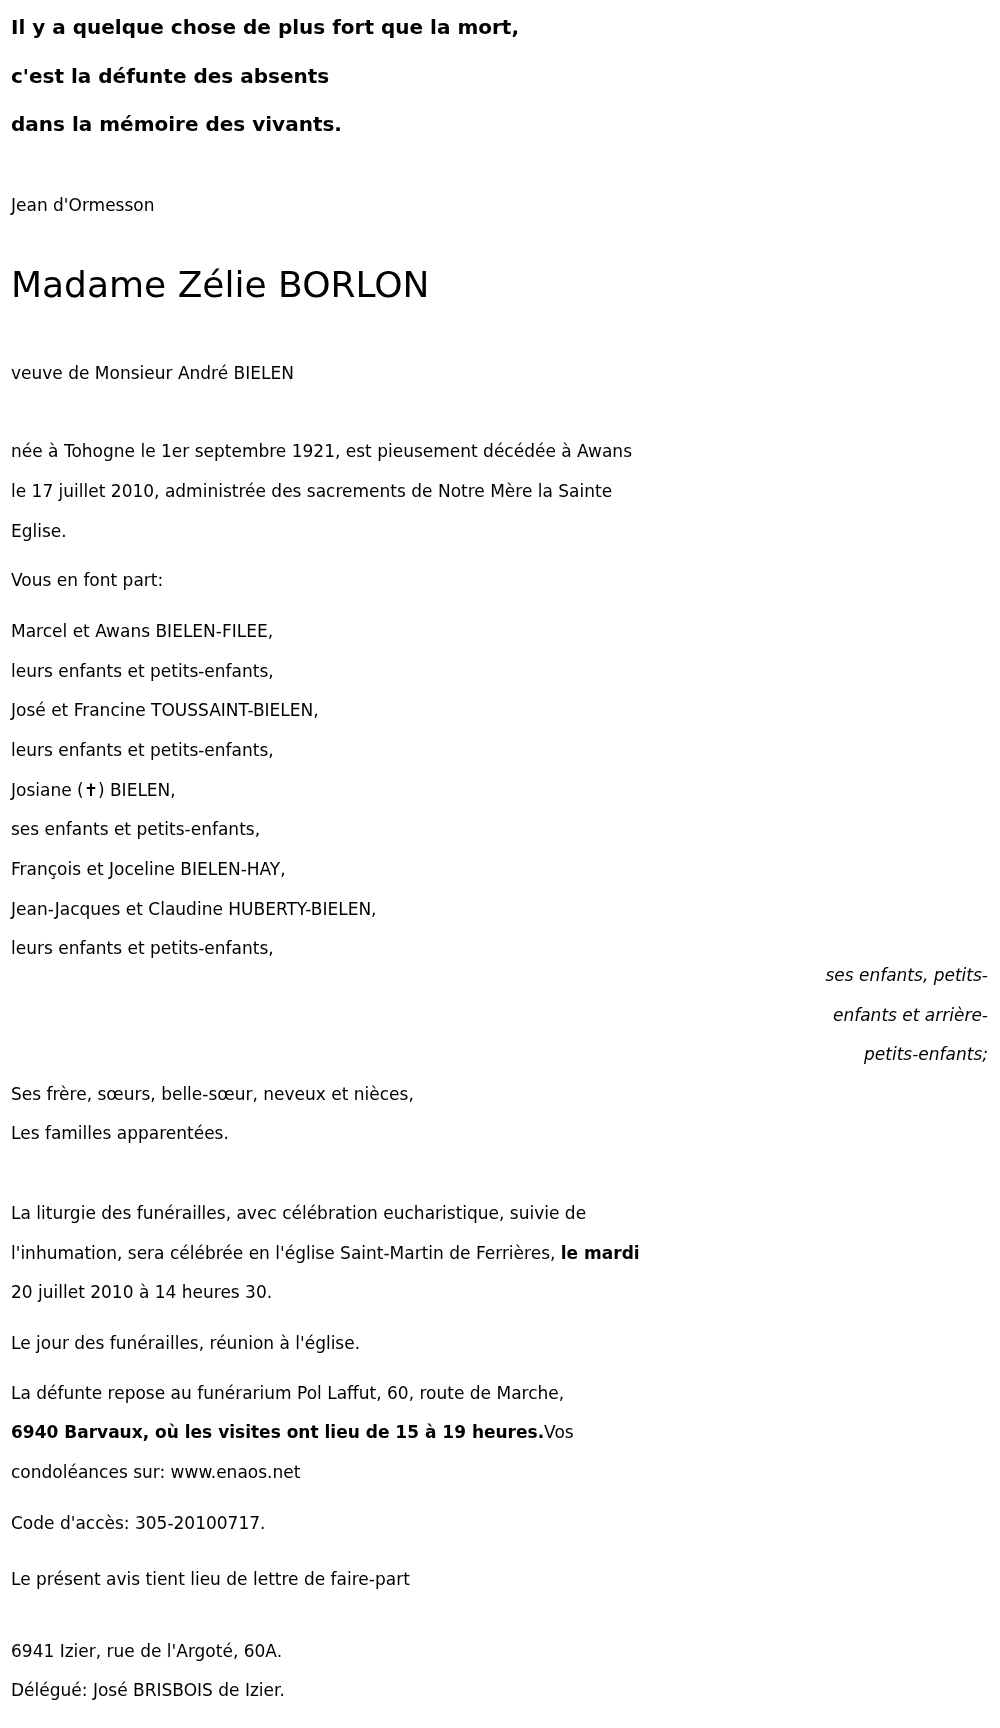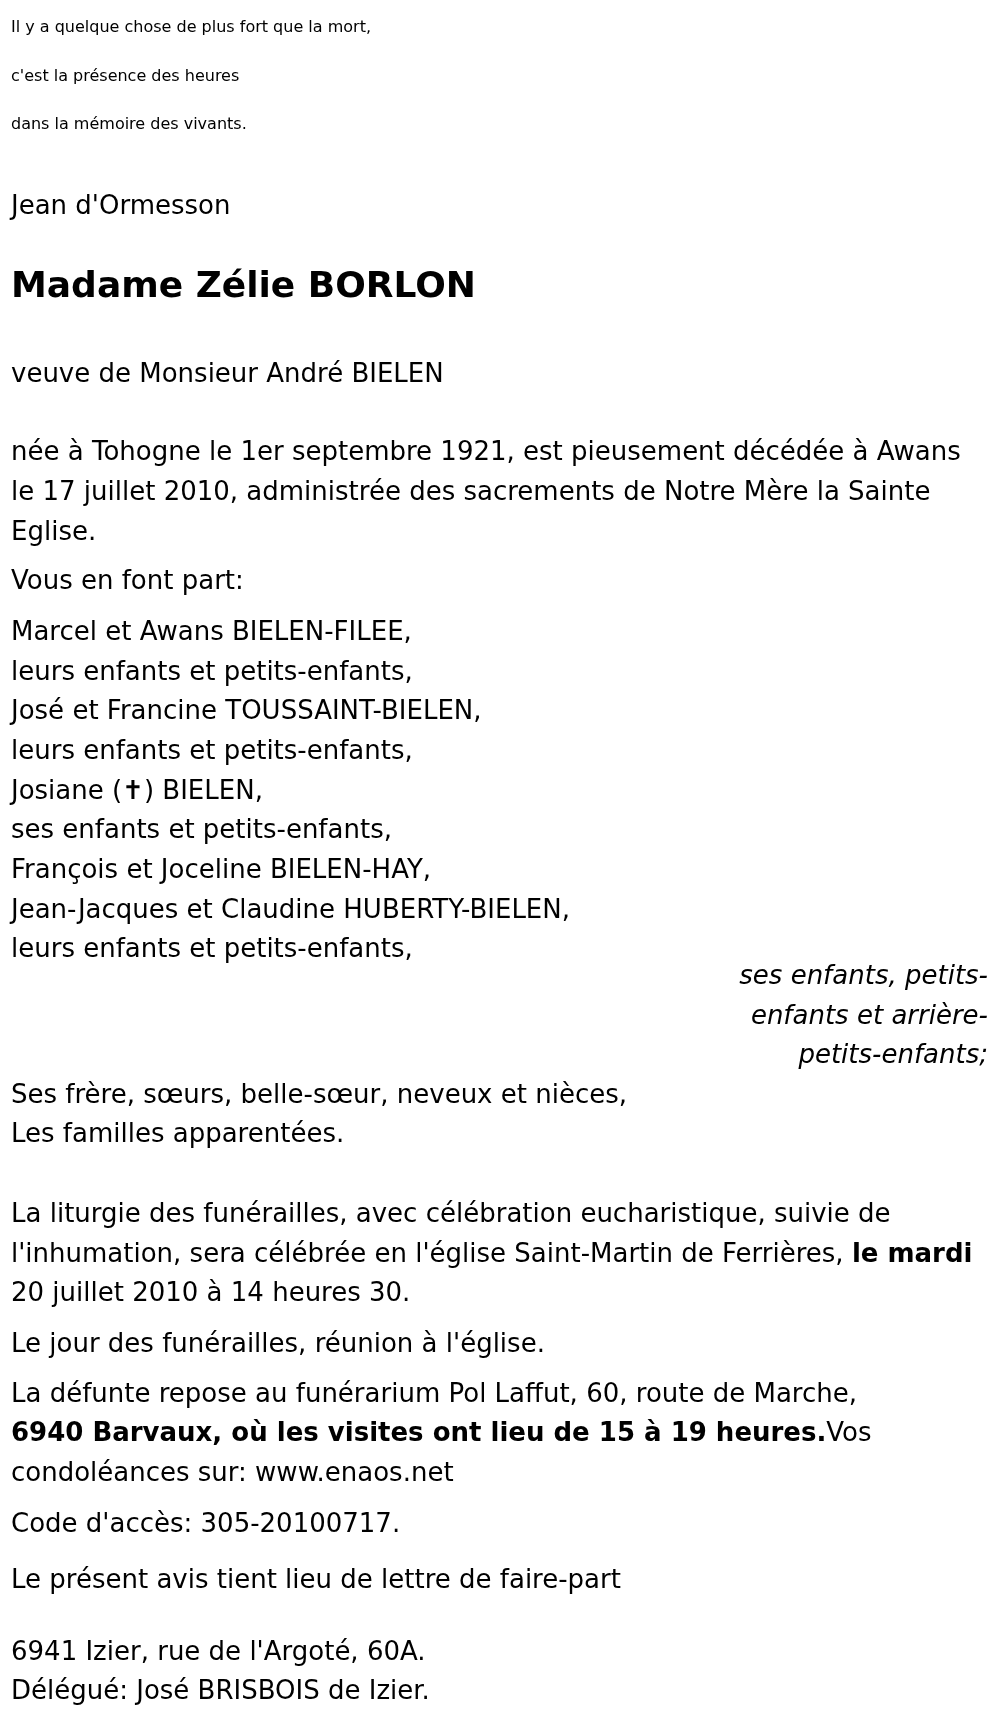--- a/index.html
+++ b/index.html
@@ -1,30 +1,30 @@
 <!DOCTYPE html>
 <html><head>
   <meta charset="utf-8">
   <style>
     html, body { margin: 0; padding: 0; background: #ffffff; }
     body { width: 1000px; height: 1728px; position: relative; overflow: hidden;
            font-family: "DejaVu Sans", "Liberation Sans", sans-serif; color: #000; }
-    .ln { position: absolute; left: 11px; white-space: nowrap; font-size: 26px; line-height: 40px; height: 40px; }
+    .ln { position: absolute; left: 11px; white-space: nowrap; font-size: 17px; line-height: 40px; height: 40px; }
     .b { font-weight: normal; }
-    .quote { font-size: 16px; font-weight: normal; }
-    .title { font-size: 36px; font-weight: bold; line-height: 50px; height: 50px; }
+    .quote { font-size: 20px; font-weight: bold; }
+    .title { font-size: 36px; font-weight: normal; line-height: 50px; height: 50px; }
     .it { font-style: italic; left: auto; right: 12px; text-align: center; }
     strong { font-weight: bold; }
   </style>
 </head>
 <body>
 
 <div>
   <div class="ln quote" style="top:7px">Il y a quelque chose de plus fort que la mort,</div>
-  <div class="ln quote" style="top:56px">c'est la présence des heures</div>
+  <div class="ln quote" style="top:56px">c'est la défunte des absents</div>
   <div class="ln quote" style="top:104px">dans la mémoire des vivants.</div>
   <div class="ln" style="top:185px">Jean d'Ormesson</div>
 </div>
 
 <div class="ln title" style="top:260px">Madame Zélie BORLON</div>
 <div class="ln" style="top:353px">veuve de Monsieur André BIELEN</div>
 
 <div>
   <div class="ln" style="top:431px">née à Tohogne le 1er septembre 1921, est pieusement décédée à Awans</div>
   <div class="ln" style="top:471px">le 17 juillet 2010, administrée des sacrements de Notre Mère la Sainte</div>

